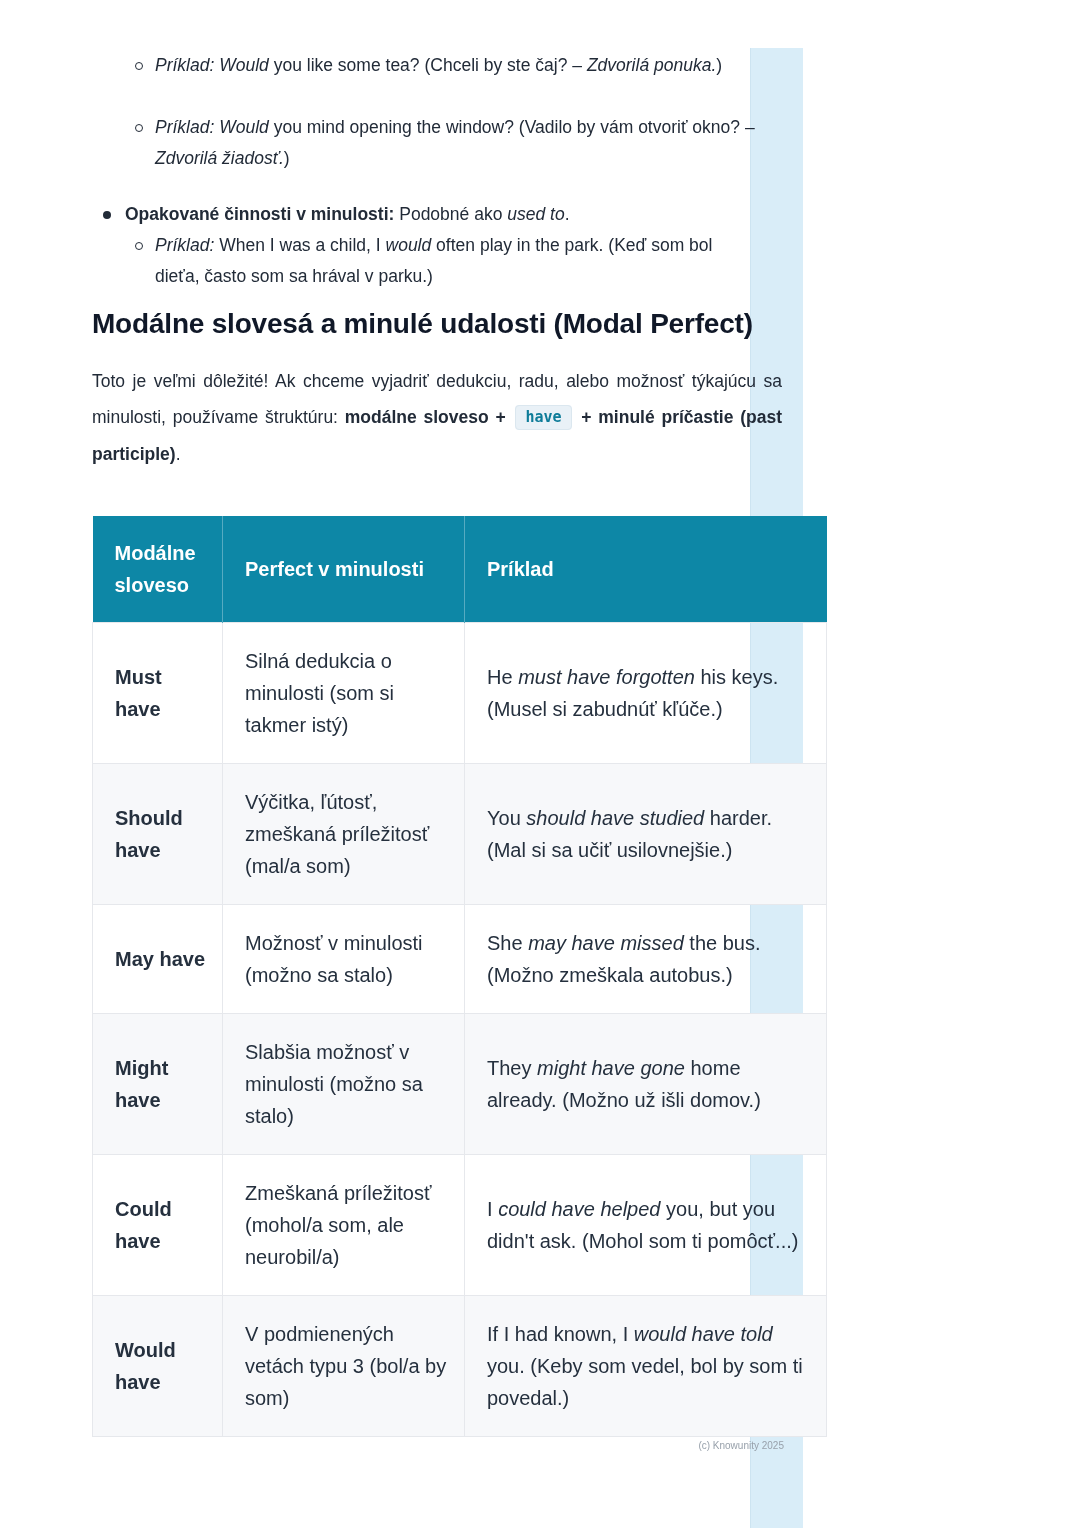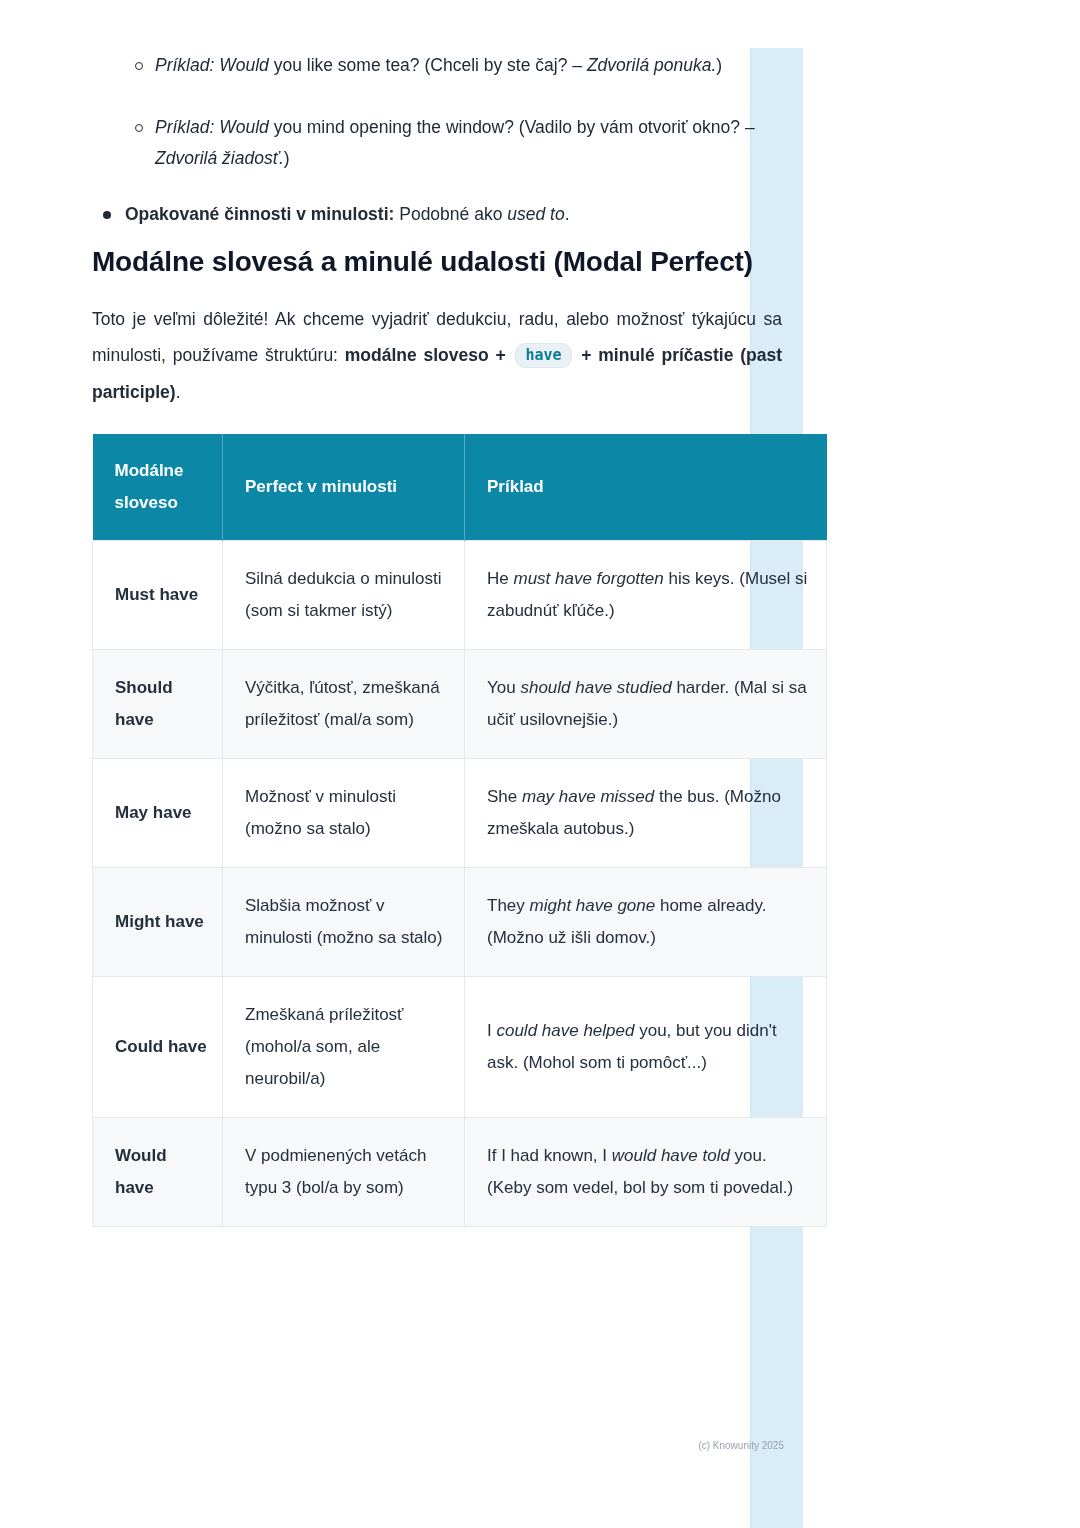--- a/index.html
+++ b/index.html
@@ -31,21 +31,21 @@
   
   .seg-italic { font-style: italic; }
   .seg-bold   { font-weight: 700; }
   .seg-code {
     font-family: "DejaVu Sans Mono", "Liberation Mono", monospace;
     font-size: 15px;
     font-weight: 700;
     color: #0e7c99;
     background: #e9f1f7;
     border: 1px solid #dbe7ef;
-    border-radius: 11px;
+    border-radius: 4px;
     padding: 2px 9px 3px;
     margin: 0 3px;
     white-space: nowrap;
     position: relative;
     top: -1px;
   }
 
   
   .bullet-item {
     display: flex;
@@ -79,25 +79,25 @@
   .intro-paragraph {
     margin-top: 22px;
     width: 690px;
     font-size: 17.5px;
     line-height: 36px;
     text-align: justify;
   }
 
   
   .modal-table {
-    margin-top: 24px;
+    margin-top: 44px;
     width: 734px;
     border-collapse: collapse;
     table-layout: fixed;
-    font-size: 17px;
+    font-size: 20px;
   }
   .col-modal    { width: 130px; }
   .col-function { width: 242px; }
   .col-example  { width: 362px; }
   .modal-table thead th {
     background: #0d87a6;
     color: #ffffff;
     font-weight: 700;
     text-align: left;
     vertical-align: middle;
@@ -143,20 +143,24 @@
       <li class="bullet-item item-gap">
         <span class="marker circle"></span>
         <div class="item-text"><span class="seg-italic">Príklad:</span><span class="seg-normal"> </span><span class="seg-italic">Would</span><span class="seg-normal"> you mind opening the window? (Vadilo by vám otvoriť okno? – </span><span class="seg-italic">Zdvorilá žiadosť.</span><span class="seg-normal">)</span></div>
       </li>
     </ul>
 
     <ul class="repeated-block">
       <li class="bullet-item">
         <span class="marker disc"></span>
         <div class="item-text"><span class="seg-bold">Opakované činnosti v minulosti:</span><span class="seg-normal"> Podobné ako </span><span class="seg-italic">used to</span><span class="seg-normal">.</span></div>
+      </li>
+      <li class="bullet-item">
+        <span class="marker circle"></span>
+        <div class="item-text"><span class="seg-italic">Príklad:</span><span class="seg-normal"> When I was a child, I </span><span class="seg-italic">would</span><span class="seg-normal"> often play in the park. (Keď som bol dieťa, často som sa hrával v parku.)</span></div>
       </li>
     </ul>
 
     <h2 class="section-heading">Modálne slovesá a minulé udalosti (Modal Perfect)</h2>
 
     <p class="intro-paragraph"><span class="seg-normal">Toto je veľmi dôležité! Ak chceme vyjadriť dedukciu, radu, alebo možnosť týkajúcu sa minulosti, používame štruktúru: </span><span class="seg-bold">modálne sloveso + </span><span class="seg-code">have</span><span class="seg-bold"> + minulé príčastie (past participle)</span><span class="seg-normal">.</span></p>
 
     <table class="modal-table">
       <colgroup>
         <col class="col-modal">

